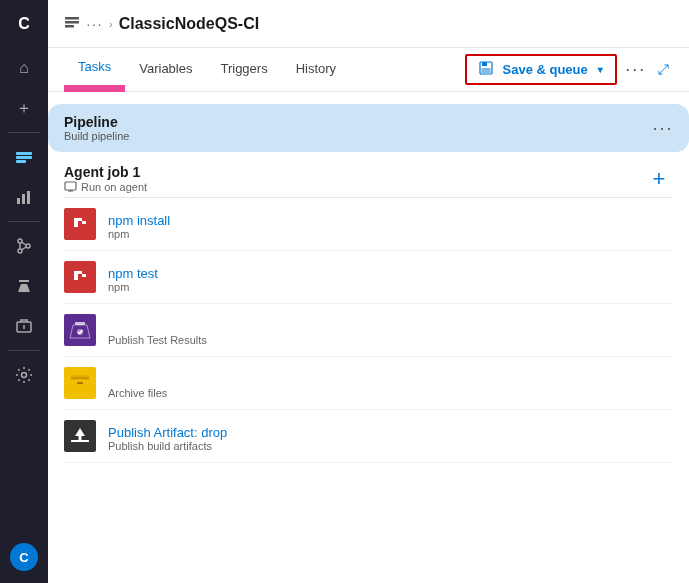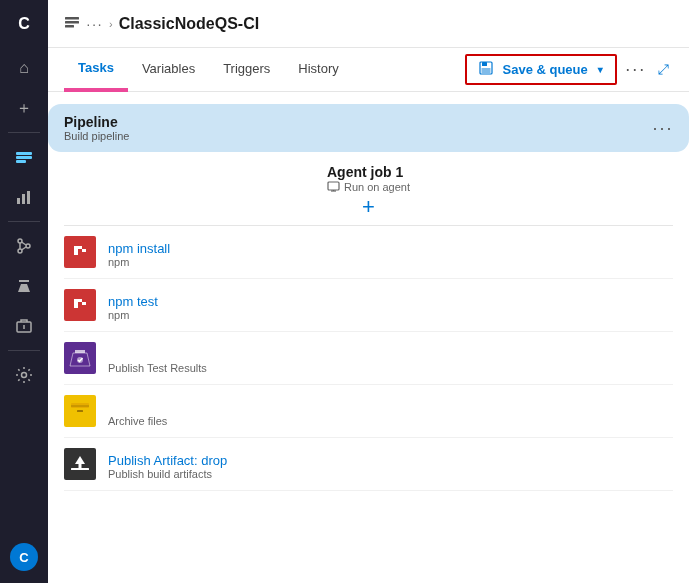--- a/index.html
+++ b/index.html
@@ -119,22 +119,22 @@
       display: flex;
       align-items: center;
       font-size: 13px;
       color: #444;
       cursor: pointer;
       border-bottom: 2px solid transparent;
       white-space: nowrap;
     }
     .tab.active {
       color: #0078d4;
-      border-bottom: 4px solid #ec4899;
-      font-weight: 700;
+      border-bottom: 7px solid #ec4899;
+      font-weight: 400;
     }
     .tabbar-spacer { flex: 1; }
     .save-queue-btn {
       display: flex;
       align-items: center;
       gap: 10px;
       border: 2px solid #c00;
       background: #fff;
       color: #0078d4;
       padding: 5px 12px;
@@ -221,21 +221,20 @@
       margin-top: 2px;
     }
 
     
     .agent-job-row {
       margin: 12px 0 0 0;
       display: flex;
       align-items: center;
       justify-content: space-between;
       padding: 0 0 4px 0;
-      flex-direction: column;
     }
     .agent-job-left {}
     .agent-job-title {
       font-size: 14px;
       font-weight: 600;
       color: #1a1a1a;
     }
     .agent-job-subtitle {
       font-size: 11px;
       color: #666;

